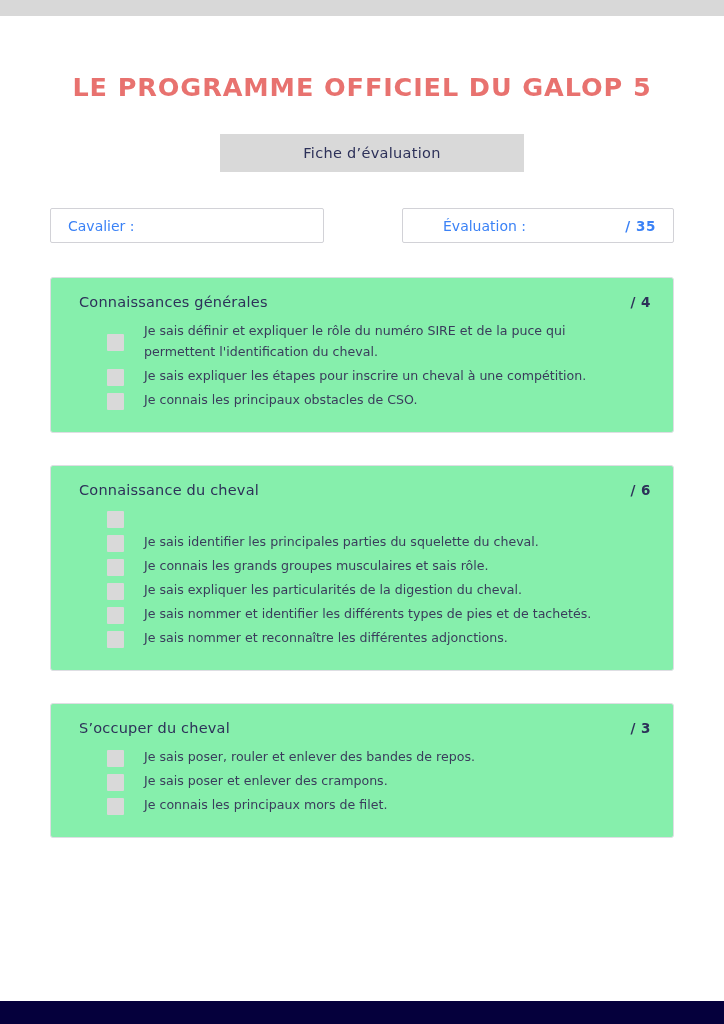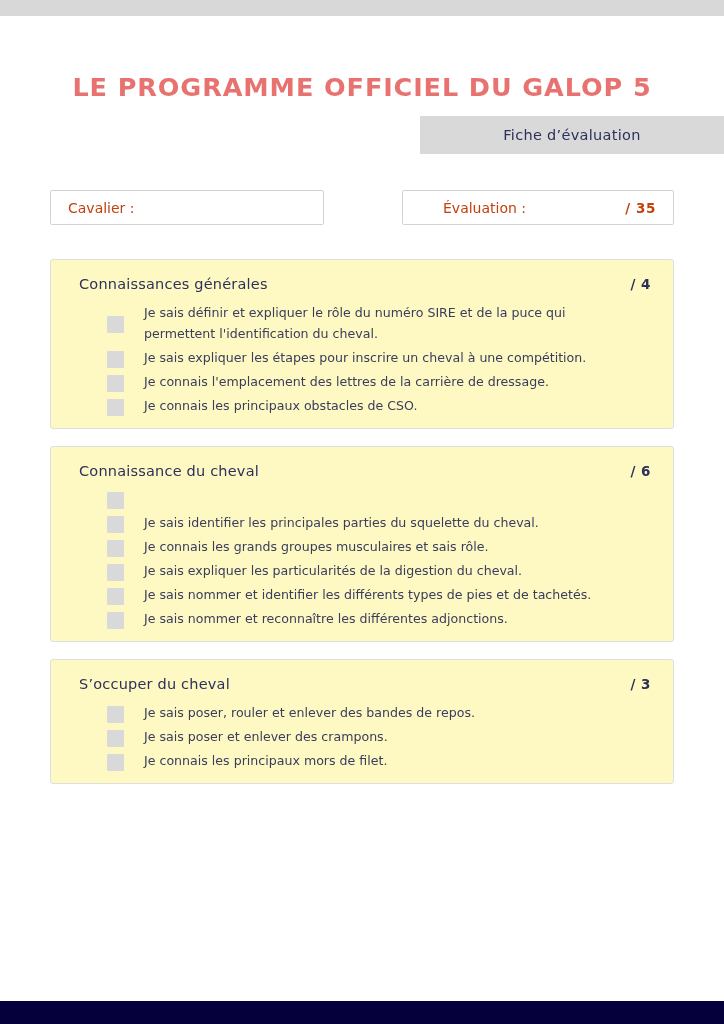--- a/index.html
+++ b/index.html
@@ -61,22 +61,22 @@
     font-weight: bold;
     font-size: 25.5px;
     letter-spacing: 0.9px;
     color: #e8726f;
     text-transform: uppercase;
   }
 
   
   .subtitle-wrap {
     display: flex;
-    justify-content: flex-end;
-    margin-top: 14px;
+    justify-content: center;
+    margin-top: 32px;
     padding-left: 20px;
   }
   .subtitle-badge {
     background: #d9d9d9;
     color: #2d3159;
     width: 304px;
     height: 38px;
     line-height: 38px;
     text-align: center;
     font-size: 14.5px;
@@ -92,21 +92,21 @@
   }
   .field-box {
     box-sizing: border-box;
     border: 1px solid #d2d2d7;
     border-radius: 2px;
     height: 35px;
     display: flex;
     align-items: center;
     padding: 0 17px;
     background: #ffffff;
-    color: #c2410c;
+    color: #3b82f6;
     font-size: 14px;
   }
   .field-box.cavalier {
     width: 274px;
   }
   .field-box.evaluation {
     width: 272px;
     justify-content: space-between;
     padding-left: 40px;
   }
@@ -121,23 +121,23 @@
   }
 
   
   .sections {
     margin: 34px 50px 0 50px;
   }
   .section-card {
     box-sizing: border-box;
     border: 1px solid #dedee3;
     border-radius: 3px;
-    background: #fef9c3;
-    padding: 16px 20px 9px 28px;
-    margin-bottom: 17px;
+    background: #86efac;
+    padding: 16px 20px 19px 28px;
+    margin-bottom: 32px;
   }
   .section-head {
     display: flex;
     justify-content: space-between;
     align-items: baseline;
     margin-bottom: 10px;
   }
   .section-title {
     color: #2d3159;
     font-size: 14.5px;
@@ -216,24 +216,20 @@
             <li class="item">
               <span class="checkbox"></span>
               <span class="item-text">Je sais définir et expliquer le rôle du numéro SIRE et de la puce qui permettent l'identification du cheval.</span>
             </li>
             <li class="item">
               <span class="checkbox"></span>
               <span class="item-text">Je sais expliquer les étapes pour inscrire un cheval à une compétition.</span>
             </li>
             <li class="item">
               <span class="checkbox"></span>
-              <span class="item-text">Je connais l'emplacement des lettres de la carrière de dressage.</span>
-            </li>
-            <li class="item">
-              <span class="checkbox"></span>
               <span class="item-text">Je connais les principaux obstacles de CSO.</span>
             </li>
           </ul>
         </div>
         <div class="section-card">
           <div class="section-head">
             <span class="section-title">Connaissance du cheval</span>
             <span class="section-score">/ 6</span>
           </div>
           <ul class="item-list">

